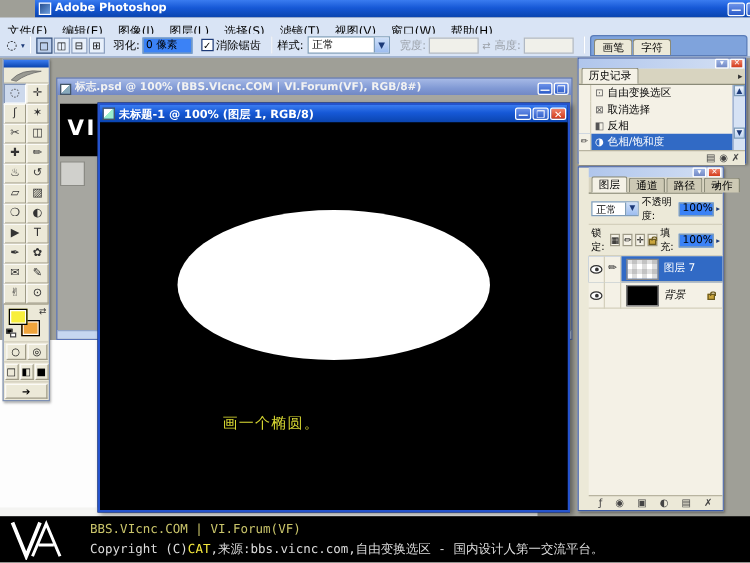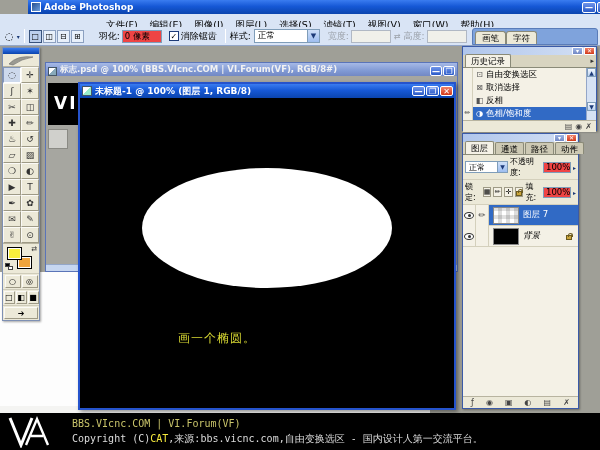--- a/index.html
+++ b/index.html
@@ -9,25 +9,25 @@
 
   
   .xp-titlebar { background:linear-gradient(180deg,#3a7cf0 0%,#1658d6 45%,#0a44ae 100%); color:#fff; font-weight:bold; display:flex; align-items:center; }
   .xp-titlebar-inactive { background:linear-gradient(180deg,#a6b9e6 0%,#8099d4 60%,#7288c4 100%); color:#f2f2f2; font-weight:bold; display:flex; align-items:flex-end; }
   .winbtn { width:14px; height:11px; margin-left:1px; border:1px solid #fff; border-radius:2px; font-size:8px; line-height:9px; text-align:center; color:#fff; background:linear-gradient(180deg,#6f94ea,#2a5ac8); }
   .winbtn.close { background:linear-gradient(180deg,#f0826a,#d13919); }
   .mini-x { width:11px; height:8px; border:1px solid #fff; border-radius:1px; background:linear-gradient(180deg,#f0826a,#d13919); color:#fff; font-size:6px; line-height:6px; text-align:center; }
 
   
   #app-titlebar { left:0; top:0; width:600px; height:14px; padding:0 2px 0 3px; font-size:9px;margin-left:28px; }
-  #menubar { left:0; top:14px; width:600px; height:24px; background:#d9e4f5; border-bottom:1px solid #aebcd8; display:flex; align-items:center; font-size:9.5px;justify-content:center; }
+  #menubar { left:0; top:14px; width:600px; height:24px; background:#d9e4f5; border-bottom:1px solid #aebcd8; display:flex; align-items:center; font-size:9.5px; }
   #menubar .menu-item { padding:0 6px; }
   #optionsbar { left:0; top:27px; width:600px; height:19px; background:#d9e4f5; border-bottom:1px solid #93a6c8; display:flex; align-items:center; font-size:9px; }
   .vsep { width:1px; height:14px; background:#aab8d2; border-right:1px solid #fff; margin:0 4px; }
-  .opt-field { background:#ef4444; border:1px solid #7f9db9; height:13px; line-height:11px; padding:0 2px; font-size:8.5px; }
+  .opt-field { background:#3b82f6; border:1px solid #7f9db9; height:13px; line-height:11px; padding:0 2px; font-size:8.5px; }
   .opt-field.disabled { background:#f0f0ea; color:#9aa0a8; border-color:#b0b8c4; }
   .mode-btn { width:13px; height:13px; border:1px solid #8ca0c0; background:#e8f0fb; font-size:8px; line-height:11px; text-align:center; margin-right:1px; }
   .mode-btn.pressed { background:#bccfec; border:1px solid #38527c; }
   .combo { background:#fff; border:1px solid #7f9db9; height:14px; display:flex; align-items:center; font-size:8.5px; }
   .combo .val { flex:1; padding:0 3px; }
   .combo .drop { width:12px; height:12px; background:linear-gradient(180deg,#cfe0f8,#9dbdf0); border-left:1px solid #7f9db9; text-align:center; font-size:7px; line-height:12px; color:#1c3a78; }
   .checkbox { width:10px; height:10px; background:#fff; border:1px solid #1c3a78; font-size:8px; line-height:9px; text-align:center; margin-right:2px; }
   #palette-well { right:2px; top:28px; width:126px; height:17px; background:#7fa3dc; border:1px solid #5a7cb8; border-radius:3px 3px 0 0; display:flex; align-items:flex-end; padding:0 2px; }
   .well-tab { background:#ece9d8; border:1px solid #8a8a78; border-bottom:none; border-radius:3px 3px 0 0; padding:1px 6px 0 6px; height:13px; font-size:8.5px; }
 
@@ -75,21 +75,21 @@
   .h-row { display:flex; align-items:center; height:13px; font-size:8.5px; }
   .h-row .gutter { width:10px; height:13px; border-right:1px solid #d4d0bc; text-align:center; font-size:7px; line-height:12px; }
   .h-row .h-ico { width:13px; text-align:center; font-size:8px; color:#555; }
   .h-row.selected { background:#316ac5; color:#fff; }
   .h-row.selected .h-ico { color:#fff; }
   #history-scroll { position:absolute; right:0; top:0; width:10px; height:52px; background:#d6e2f4; border-left:1px solid #93a6c8; }
   .scroll-arrow { height:9px; background:linear-gradient(180deg,#f4f8ff,#bcd2f0); border:1px solid #7f9db9; font-size:6px; line-height:7px; text-align:center; color:#1c3a78; }
   .panel-bottombar { height:12px; background:#ece9d8; border-top:1px solid #b8b4a0; display:flex; justify-content:flex-end; align-items:center; gap:3px; padding:0 4px; }
   .pb-btn { font-size:8px; line-height:10px; color:#444; }
 
-  #layers-panel { left:462px; top:133px; width:117px; height:276px; display:flex; flex-direction:column; }
+  #layers-panel { left:462px; top:133px; width:117px; height:276px; display:flex; flex-direction:column;padding-left:8px; }
   .l-ctl-row { display:flex; align-items:center; gap:2px; padding:1px 2px; font-size:8px; background:#ece9d8; border-bottom:1px solid #d4d0bc; }
   .mini-ico-btn { width:10px; height:10px; border:1px solid #9e9a86; background:#f4f1e6; font-size:7px; line-height:9px; text-align:center; }
   #layers-list { flex:1; background:#f4f1e6; }
   .layer-row { display:flex; align-items:center; height:21px; border-bottom:1px solid #d4d0bc; font-size:8.5px; position:relative; }
   .layer-row .cell { width:13px; height:21px; border-right:1px solid #d4d0bc; display:flex; align-items:center; justify-content:center; }
   .layer-row.selected { background:#316ac5; color:#fff; }
   .thumb { width:26px; height:17px; border:1px solid #888; margin:0 4px; }
   .thumb.checker { background:
       repeating-linear-gradient(0deg,transparent 0 4px,rgba(0,0,0,.12) 4px 8px),
       repeating-linear-gradient(90deg,#fff 0 4px,#ddd 4px 8px); }
@@ -137,21 +137,21 @@
   </div>
 
   <div class="abs" id="optionsbar">
     <span style="margin:0 3px 0 5px;font-size:10px;">◌</span>
     <span class="arr">▾</span>
     <div class="vsep"></div>
     <div class="mode-btn pressed">□</div>
     <div class="mode-btn">◫</div>
     <div class="mode-btn">⊟</div>
     <div class="mode-btn">⊞</div>
-    <span style="margin-left:14px;">羽化:</span>
+    <span style="margin-left:6px;">羽化:</span>
     <div class="opt-field" style="width:40px;margin-left:2px;">0 像素</div>
     <div class="checkbox" style="margin-left:7px;">✓</div>
     <span>消除锯齿</span>
     <div class="vsep" style="margin-left:8px;"></div>
     <span>样式:</span>
     <div class="combo" style="width:66px;margin-left:3px;">
       <span class="val">正常</span>
       <span class="drop">▼</span>
     </div>
     <span style="margin-left:8px;color:#9aa0a8;">宽度:</span>

